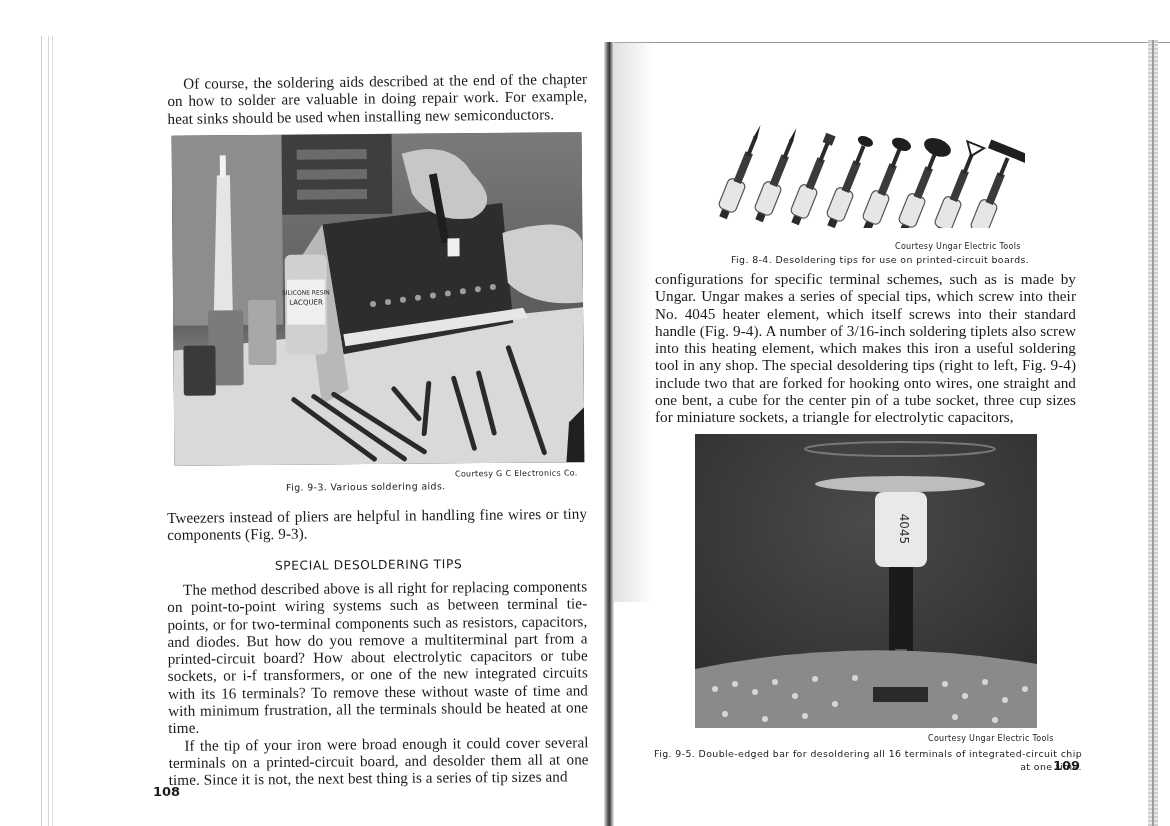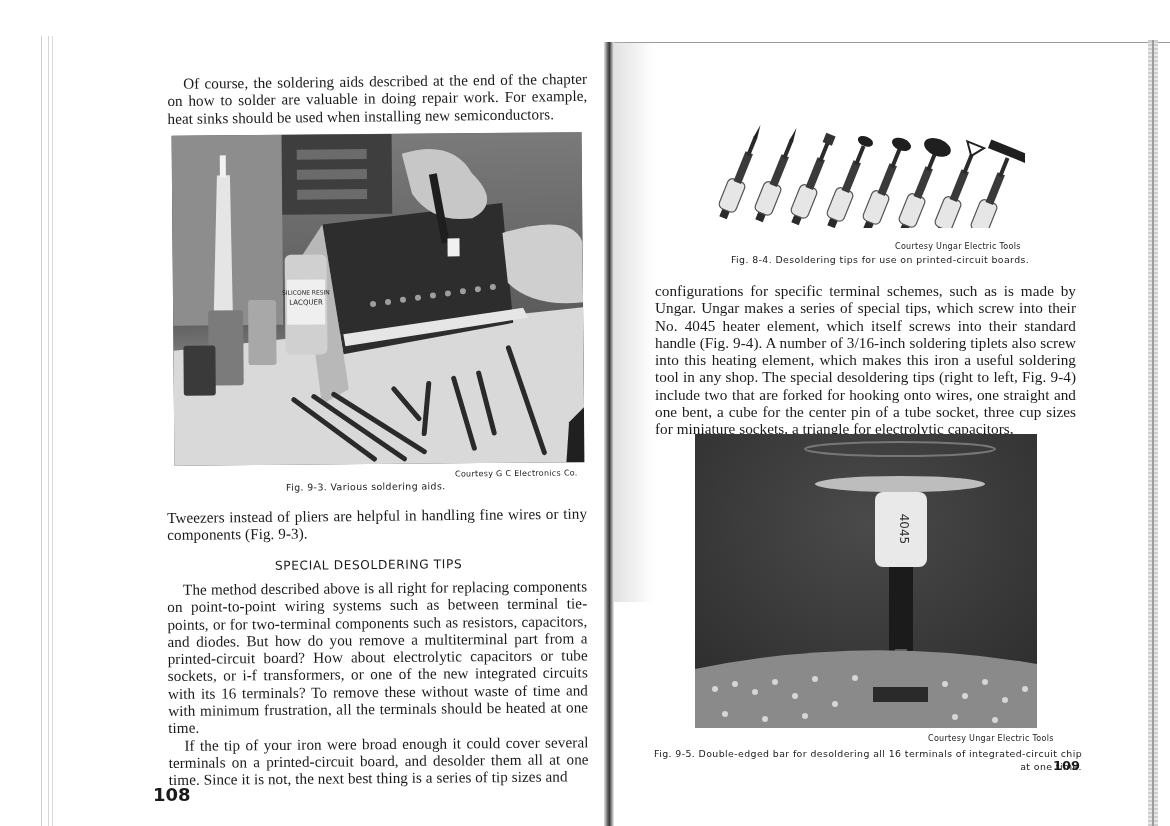--- a/index.html
+++ b/index.html
@@ -42,26 +42,26 @@
 
   .block1 { position:absolute; left:167px; top:39px; width:420px; transform: rotate(-0.7deg); transform-origin: left top; }
   .fig93 { position:absolute; left:173px; top:98px; width:410px; height:330px; background:#5a5a5a; overflow:hidden; transform: rotate(-0.5deg); }
   .credit { font-family: "DejaVu Sans", "Liberation Sans", sans-serif; font-size: 8px; letter-spacing: 0.3px; }
   .caption { font-family: "DejaVu Sans", "Liberation Sans", sans-serif; font-size: 9.4px; letter-spacing: 0.4px; }
   .credit93 { position:absolute; left:455px; top:433px; transform: rotate(-0.5deg); }
   .caption93 { position:absolute; left:286px; top:445px; transform: rotate(-0.5deg); }
   .block2 { position:absolute; left:167px; top:473px; width:420px; transform: rotate(-0.6deg); transform-origin: left top; }
   .heading { position:absolute; left:275px; top:522px; font-family: "DejaVu Sans", "Liberation Sans", sans-serif; font-size: 12.2px; letter-spacing: 0.6px; transform: rotate(-0.5deg); }
   .block3 { position:absolute; left:167px; top:545px; width:420px; transform: rotate(-0.5deg); transform-origin: left top; }
-  .pnum-left { position:absolute; left:153px; top:748px; font-family: "DejaVu Sans", "Liberation Sans", sans-serif; font-weight:bold; font-size: 18px; }
+  .pnum-left { position:absolute; left:153px; top:748px; font-family: "DejaVu Sans", "Liberation Sans", sans-serif; font-weight:bold; font-size: 13px; }
 
   .fig94 { position:absolute; left:715px; top:52px; width:310px; height:140px; }
   .credit94 { position:absolute; left:895px; top:206px; }
   .caption94 { position:absolute; left:731px; top:218px; }
-  .block4 { position:absolute; left:655px; top:246px; width:421px; }
+  .block4 { position:absolute; left:655px; top:234px; width:421px; }
   .fig95 { position:absolute; left:695px; top:398px; width:342px; height:294px; background:#3b3b3b; overflow:hidden; }
   .credit95 { position:absolute; left:928px; top:698px; }
   .caption95 { position:absolute; left:652px; top:711px; width:430px; text-align:right; line-height: 13px; }
   .pnum-right { position:absolute; left:1053px; top:722px; font-family: "DejaVu Sans", "Liberation Sans", sans-serif; font-weight:bold; font-size: 13px; }
 </style>
 </head>
 <body>
 
 <div class="scan">
   <div class="edge-left-1"></div>

